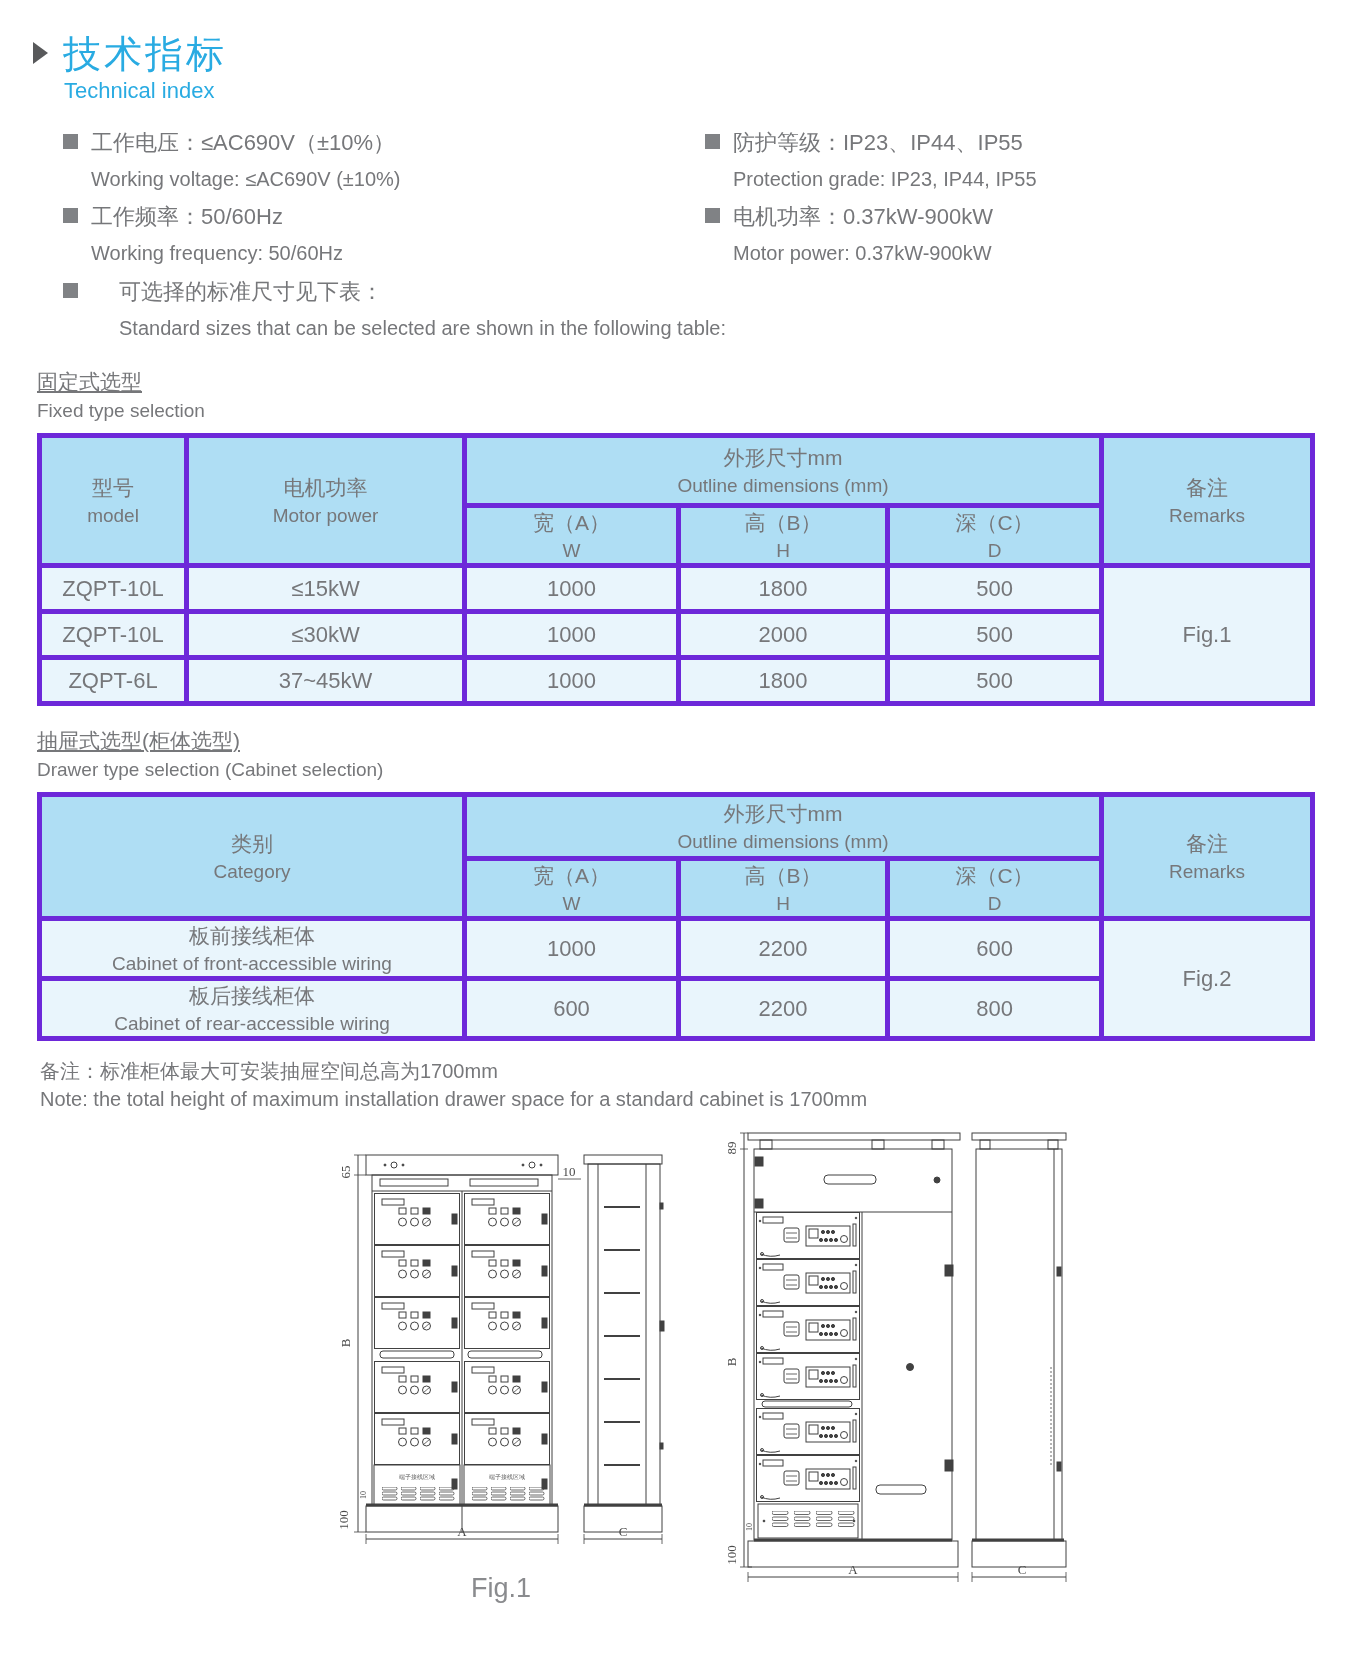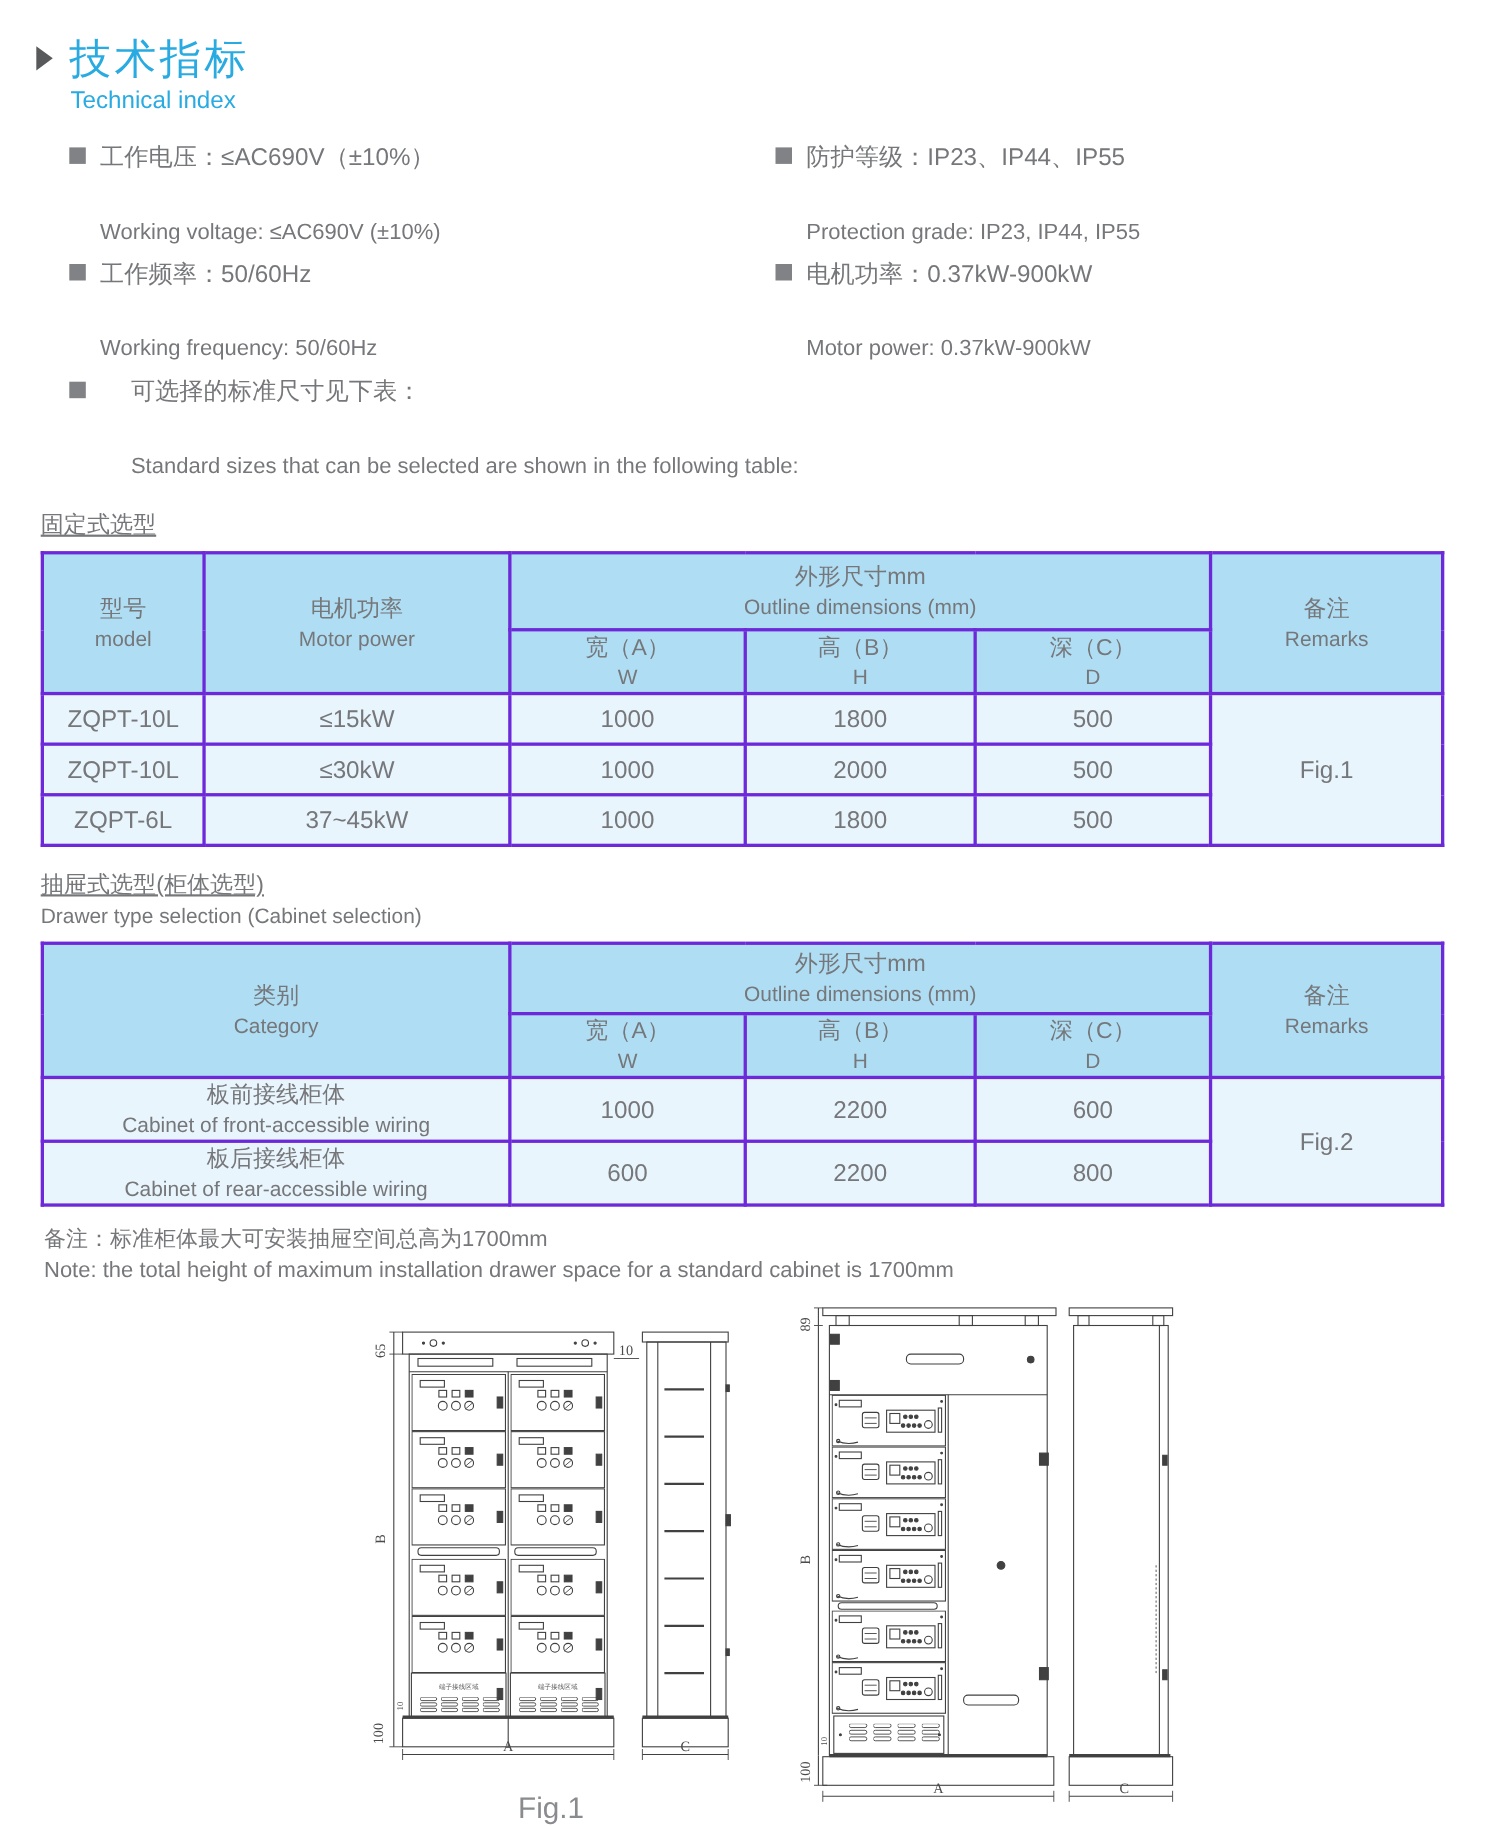--- a/index.html
+++ b/index.html
@@ -21,29 +21,29 @@
   .title-arrow{width:0;height:0;border-top:11px solid transparent;border-bottom:11px solid transparent;
     border-left:15px solid #58595b;margin-top:10px;}
   .title-zh{font-size:38px;color:var(--accent);margin-left:15px;letter-spacing:3px;line-height:44px;}
   .title-en{margin:0 0 0 64px;font-size:22px;color:var(--accent);line-height:30px;}
   
   .specs{display:grid;grid-template-columns:642px auto;margin:18px 0 0 63px;}
   .spec-item{display:flex;}
   .spec-bullet{width:15px;height:15px;background:#808285;margin:10px 13px 0 0;flex:none;}
   .spec-text{display:block;}
   .spec-zh{display:block;font-size:22px;line-height:37px;white-space:nowrap;}
-  .spec-en{display:block;font-size:20px;line-height:37px;white-space:nowrap;margin-top:32px;}
+  .spec-en{display:block;font-size:20px;line-height:37px;white-space:nowrap;}
   .spec-intro{margin:1px 0 0 63px;gap:28px;}
   
   .section-heading{margin:20px 0 0 37px;}
   .section-zh{display:block;font-size:21px;line-height:30px;text-decoration:underline;}
   .section-en{display:block;font-size:19px;line-height:28px;}
   
   table.spec-table{border-collapse:collapse;table-layout:fixed;margin:8px 0 0 37px;width:1273px;}
-  .spec-table th,.spec-table td{border:3px solid #6d28d9;text-align:center;vertical-align:middle;
+  .spec-table th,.spec-table td{border:5px solid #6d28d9;text-align:center;vertical-align:middle;
     padding:0;font-weight:normal;color:var(--text);}
   .spec-table th{background:var(--table-header-bg);}
   .spec-table td{background:var(--table-row-bg);}
   .cell-zh{display:block;font-size:21px;line-height:30px;}
   .cell-en{display:block;font-size:19px;line-height:25px;}
   .cell-val{font-size:22px;}
   .t1-hr1{height:70px;} .t1-hr2{height:54px;} .t1-dr{height:46px;}
   .t2-hr1{height:64px;} .t2-hr2{height:56px;} .t2-dr{height:58px;}
   
   .note{margin:16px 0 0 40px;}
@@ -104,20 +104,21 @@
 <div class="spec-item spec-intro">
   <span class="spec-bullet"></span>
   <span class="spec-text">
     <span class="spec-zh">可选择的标准尺寸见下表：</span>
     <span class="spec-en">Standard sizes that can be selected are shown in the following table:</span>
   </span>
 </div>
 
 <div class="section-heading">
   <span class="section-zh">固定式选型</span>
+  <span class="section-en">Fixed type selection</span>
 </div>
 
 <table class="spec-table">
   <colgroup>
     <col style="width:147px">
       <col style="width:278px">
       <col style="width:214px">
     <col style="width:209px">
       <col style="width:214px">
       <col style="width:211px">

